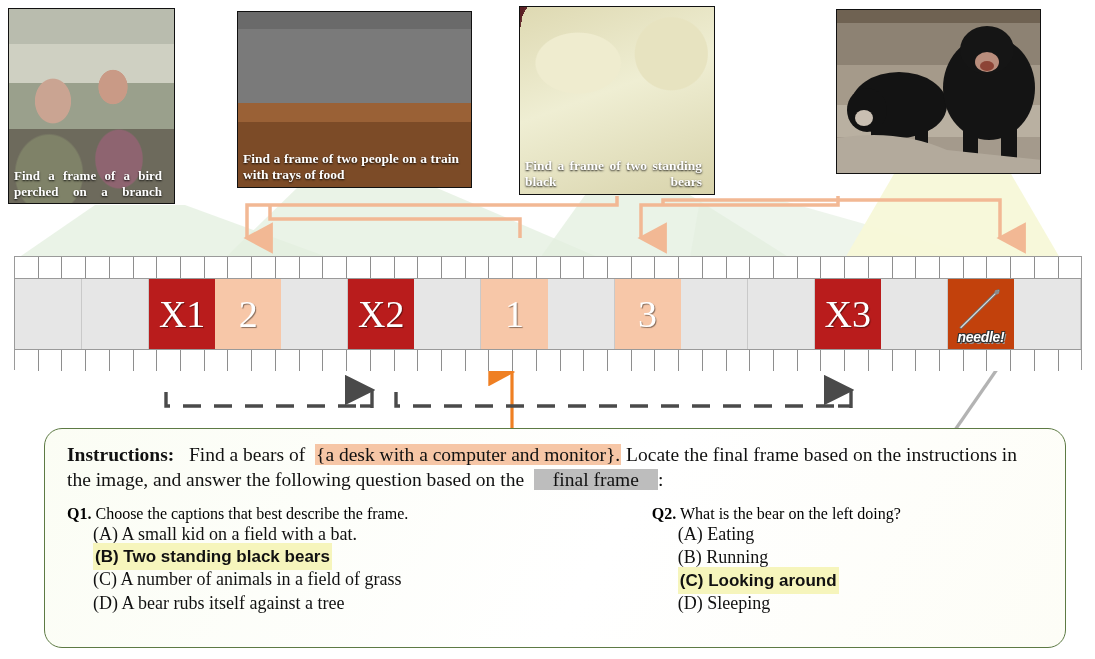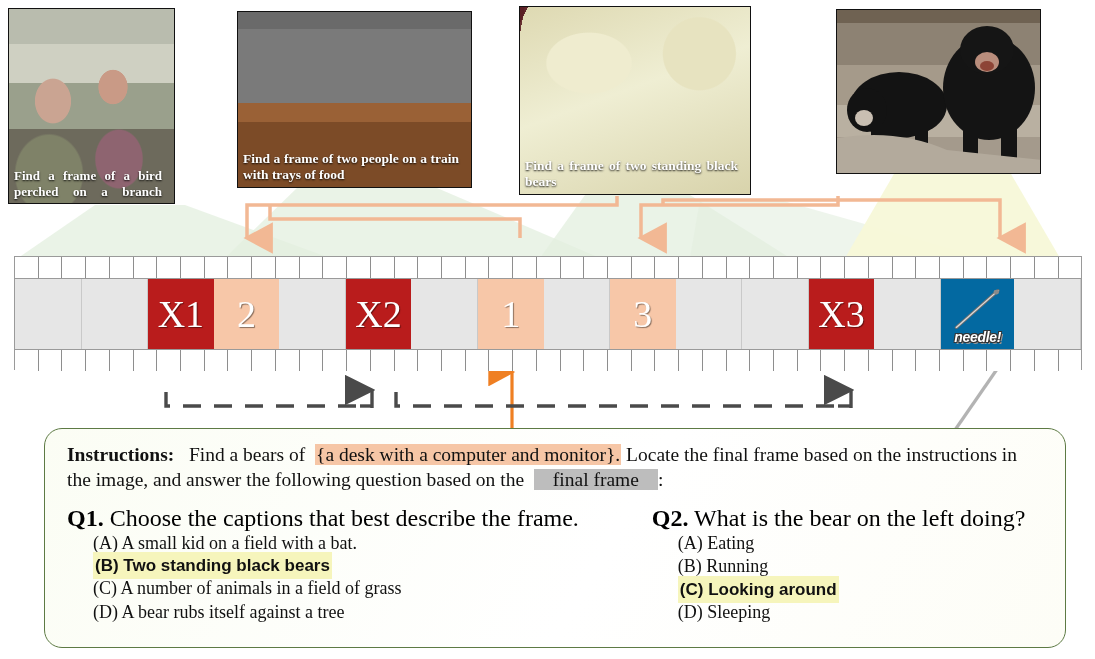--- a/index.html
+++ b/index.html
@@ -64,21 +64,21 @@
   .frames{position:absolute;left:0;right:0;display:flex;box-sizing:border-box;}
   .frame{
     flex:1 1 0;display:flex;align-items:center;justify-content:center;
     font-size:38px;color:#fff;box-sizing:border-box;position:relative;
     font-family:"Liberation Serif", serif;
     text-shadow:1px 1px 1px rgba(0,0,0,.45);
   }
   .frame.gray{background:#e6e6e6;color:transparent;border-right:1px solid #c9c9c9;}
   .frame.dark{background:#b91c1c;}
   .frame.orange{background:#f7c7a8;}
-  .frame.needle{background:#0369a1;padding-left:8px;}
+  .frame.needle{background:#c2410c;}
   .needle-pin{
     position:absolute;left:16%;top:12%;width:68%;height:62%;
   }
   .needle-word{
     position:absolute;left:0;right:0;bottom:4px;text-align:center;
     font-family:"Liberation Sans", sans-serif;
     font-weight:bold;font-style:italic;font-size:14px;color:#fff;
     letter-spacing:-0.3px;
     text-shadow:
       -1px -1px 0 #333, 1px -1px 0 #333, -1px 1px 0 #333, 1px 1px 0 #333,
@@ -88,21 +88,21 @@
   
   #panel{
     position:absolute;box-sizing:border-box;
     border:1.6px solid #5d7a44;border-radius:18px;
     background:linear-gradient(120deg,#fbfdf4 0%,#ffffff 55%,#fdfdf6 100%);
   }
   .ins-line{font-size:19.5px;color:#111;line-height:1.28;}
   .ins-lbl{font-weight:bold;}
   .hl-orange{background:#f6c6a6;font-weight:normal;padding:0 1px;}
   .hl-gray{background:#bdbdbd;padding:0 19px;}
-  .qhead{font-size:24px;}
+  .qhead{font-size:16px;}
   .qnum{font-weight:bold;}
   .opt{font-size:18px;line-height:1.30;color:#111;padding-left:26px;}
   .opt.sel{font-family:"Liberation Sans", sans-serif;font-weight:bold;font-size:17px;}
   .opt .hl-yellow{background:#f6f5bc;padding:4px 2px;}
 
   
   #wires{position:absolute;left:0;top:0;width:1095px;height:659px;pointer-events:none;}
 </style>
 </head>
 <body>
@@ -120,21 +120,21 @@
   <div class="qcard" id="card0" style="left:8px;top:8px;width:167px;height:196px;">
     <div class="photo ph-train"></div>
     <div class="cap j" style="font-size:13px;">Find a frame of a bird perched on a branch</div>
   </div>
 
   <div class="qcard" id="card1" style="left:237px;top:11px;width:235px;height:177px;">
     <div class="photo ph-desk"></div>
     <div class="cap" style="font-size:13.5px;">Find a frame of two people on a train with trays of food</div>
   </div>
 
-  <div class="qcard" id="card2" style="left:519px;top:6px;width:232px;height:189px;">
+  <div class="qcard" id="card2" style="left:519px;top:6px;width:196px;height:189px;">
     <div class="photo ph-bird"></div>
     <div class="cap j" style="font-size:13.5px;">Find a frame of two standing black bears</div>
   </div>
 
   <div class="qcard" id="card3" style="left:836px;top:9px;width:205px;height:165px;">
     <div class="photo ph-bears"></div>
     <svg width="100%" height="100%" style="position:absolute;left:0;top:0;">
       <ellipse cx="62" cy="95" rx="48" ry="33" fill="#131313"></ellipse>
       <ellipse cx="30" cy="100" rx="20" ry="22" fill="#131313"></ellipse>
       <ellipse cx="27" cy="108" rx="9" ry="8" fill="#c9bfb2"></ellipse>

